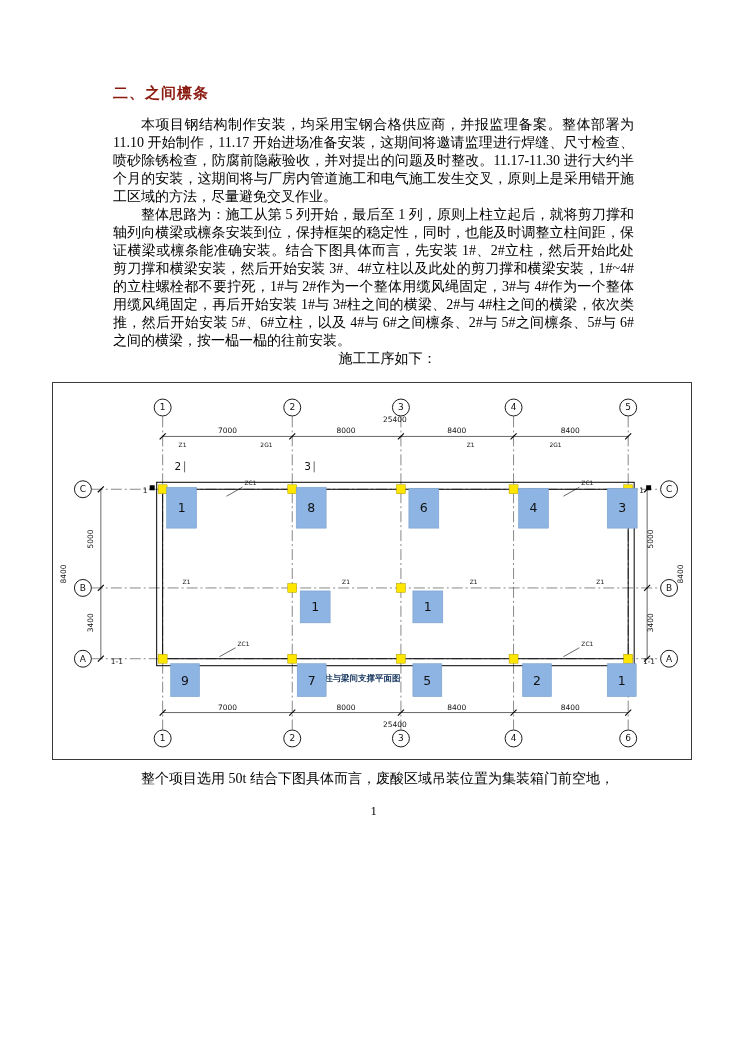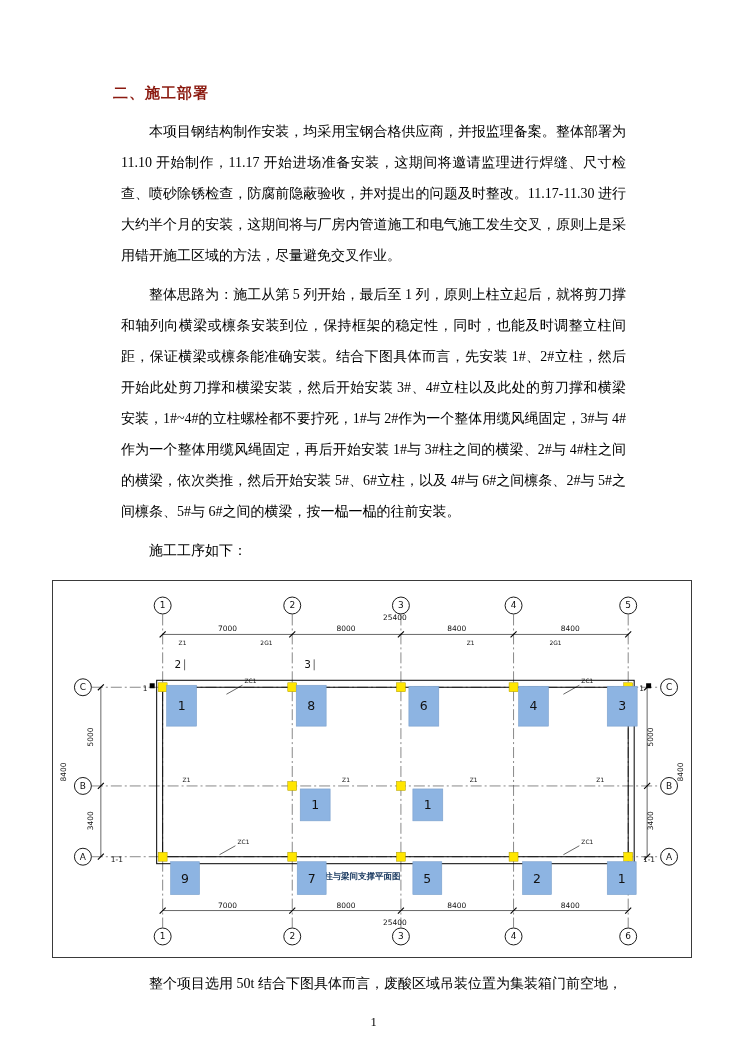--- a/index.html
+++ b/index.html
@@ -5,22 +5,22 @@
   *{box-sizing:border-box}
   html,body{margin:0;padding:0}
   body{
     width:744px;height:1052px;background:#ffffff;position:relative;
     font-family:"Liberation Serif","DejaVu Serif",serif;color:#000;
     overflow:hidden;
   }
   .content{padding:84px 110px 0 113px}
   .heading{font-size:15px;font-weight:bold;color:#8b1a10;margin:0 0 13px;letter-spacing:1px}
   .subheading{font-size:14px;font-weight:bold;color:#000;margin:0 0 6px}
-  .para{font-size:14px;line-height:31px;text-align:justify;text-indent:2em;margin:8px}
-  .lead{text-align:left}
+  .para{font-size:14px;line-height:18px;text-align:justify;text-indent:2em;margin:0}
+  .lead{text-align:center}
   .diagram-wrap{
     width:640px;height:378px;border:1px solid #3a3a3a;background:#fff;
     margin:14px 0 10px -61px;position:relative;
   }
   .pageno{margin-top:16px;text-align:center;font-size:12.5px}
 
   
   svg{display:block}
   svg text{font-family:"DejaVu Sans",sans-serif;fill:#111}
   .mid{text-anchor:middle}
@@ -39,21 +39,21 @@
   .ld{stroke:#000;stroke-width:.6}
   .ym{fill:#ffe600;stroke:#b09b00;stroke-width:.5}
   .ob{fill:#8db4e2;stroke:#7ba0cc;stroke-width:.6}
   .sq{fill:#000}
 </style>
 </head>
 <body>
 
 <div class="content">
 
-  <div class="heading">二、施工部署</div>
+  <div class="heading">二、之间檩条</div>
 
   <p class="para">本项目钢结构制作安装，均采用宝钢合格供应商，并报监理备案。整体部署为 11.10 开始制作，11.17 开始进场准备安装，这期间将邀请监理进行焊缝、尺寸检查、喷砂除锈检查，防腐前隐蔽验收，并对提出的问题及时整改。11.17-11.30 进行大约半个月的安装，这期间将与厂房内管道施工和电气施工发生交叉，原则上是采用错开施工区域的方法，尽量避免交叉作业。</p>
   <p class="para">整体思路为：施工从第 5 列开始，最后至 1 列，原则上柱立起后，就将剪刀撑和轴列向横梁或檩条安装到位，保持框架的稳定性，同时，也能及时调整立柱间距，保证横梁或檩条能准确安装。结合下图具体而言，先安装 1#、2#立柱，然后开始此处剪刀撑和横梁安装，然后开始安装 3#、4#立柱以及此处的剪刀撑和横梁安装，1#~4#的立柱螺栓都不要拧死，1#与 2#作为一个整体用缆风绳固定，3#与 4#作为一个整体用缆风绳固定，再后开始安装 1#与 3#柱之间的横梁、2#与 4#柱之间的横梁，依次类推，然后开始安装 5#、6#立柱，以及 4#与 6#之间檩条、2#与 5#之间檩条、5#与 6#之间的横梁，按一榀一榀的往前安装。</p>
   <p class="para lead">施工工序如下：</p>
 
   <div class="diagram-wrap">
     <svg viewBox="0 0 640 376" width="638" height="376">
 
       <g>
         <line class="cl" x1="110" y1="33" x2="110" y2="347"></line>

